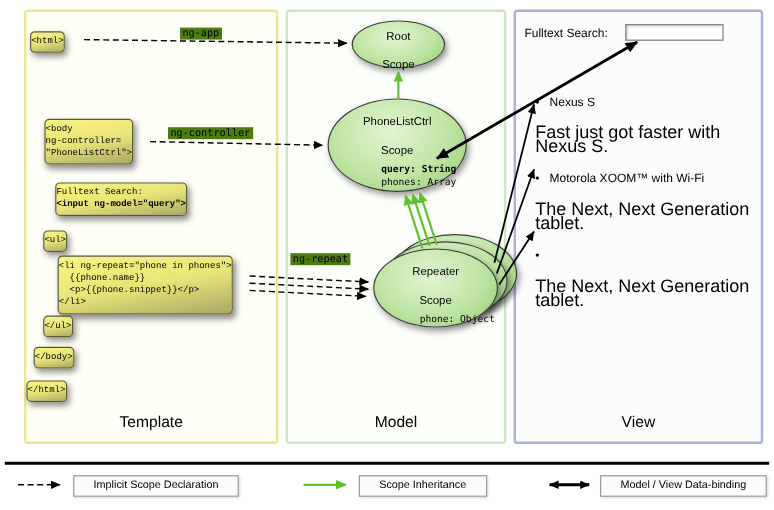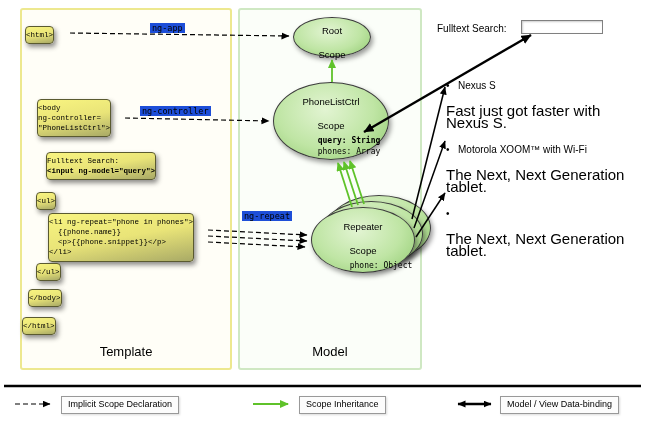--- a/index.html
+++ b/index.html
@@ -37,35 +37,35 @@
   .scope .gap { height:3px; }
   .scope-root { left:293px; top:17px; width:78px; height:40px; }
   .scope-plc  { left:273px; top:82px; width:116px; height:78px; }
   .scope-rep  { width:104px; height:66px; }
   .rep-1 { left:327px; top:195px; z-index:2; }
   .rep-2 { left:319px; top:201px; z-index:3; }
   .rep-3 { left:311px; top:207px; z-index:4; }
 
   
   .alabel { position:absolute; z-index:6; font-family:"DejaVu Sans Mono",monospace;
-            font-size:8.5px; background:#1d4ed8; padding:0 2px; }
+            font-size:8.5px; background:#4d7c0f; padding:0 2px; }
 
   
   .search-label { position:absolute; left:437px; top:23px; font-size:10px; z-index:2; }
   .search-input { position:absolute; left:521px; top:20px; width:82px; height:14px;
                   border:1px solid #808080; background:#fff; font-size:9px; padding:0 3px;
                   z-index:2; box-shadow:inset 1px 1px 2px rgba(0,0,0,0.2); }
   .view-items { position:absolute; left:446px; top:80px; width:182px; z-index:2; }
   .v-title { font-size:10px; line-height:12px; margin-bottom:13px; display:flex; }
   .v-bullet { width:12px; font-size:10px; }
   .v-desc { font-size:15px; line-height:12px; margin:0 0 15px 0; }
 
   
   .legend-box { position:absolute; top:396px; z-index:2; border:1px solid #999;
-                background:#fcfcfc; font-size:9px; line-height:1; padding:3px 6px 4px;
+                background:#fcfcfc; font-size:9px; line-height:1; padding:3px 16px 4px;
                 box-shadow:1px 1px 2px rgba(0,0,0,0.15); }
 
   
   .arrows { position:absolute; left:0; top:0; width:645px; height:425px;
             z-index:5; pointer-events:none; }
   .dashed { stroke:#000; stroke-width:1.2; stroke-dasharray:5 3; }
   .green  { stroke:#5fc22a; stroke-width:1.8; }
   .bind   { stroke:#000; stroke-width:2.4; }
   .bindthin { stroke:#000; stroke-width:1.5; }
   .sep    { stroke:#000; stroke-width:2.6; }
@@ -73,20 +73,23 @@
 </head>
 <body>
 
 <div class="screen">
 
   <div class="col col-template">
     <div class="col-label">Template</div>
   </div>
   <div class="col col-model">
     <div class="col-label">Model</div>
+  </div>
+  <div class="col col-view">
+    <div class="col-label">View</div>
   </div>
 
   <div class="codebox" style="left:25px;top:26px">
     <div>&lt;html&gt;</div>
   </div>
   <div class="codebox" style="left:37px;top:99px">
     <div>&lt;body</div>
     <div>ng-controller=</div>
     <div>"PhoneListCtrl"&gt;</div>
   </div>

